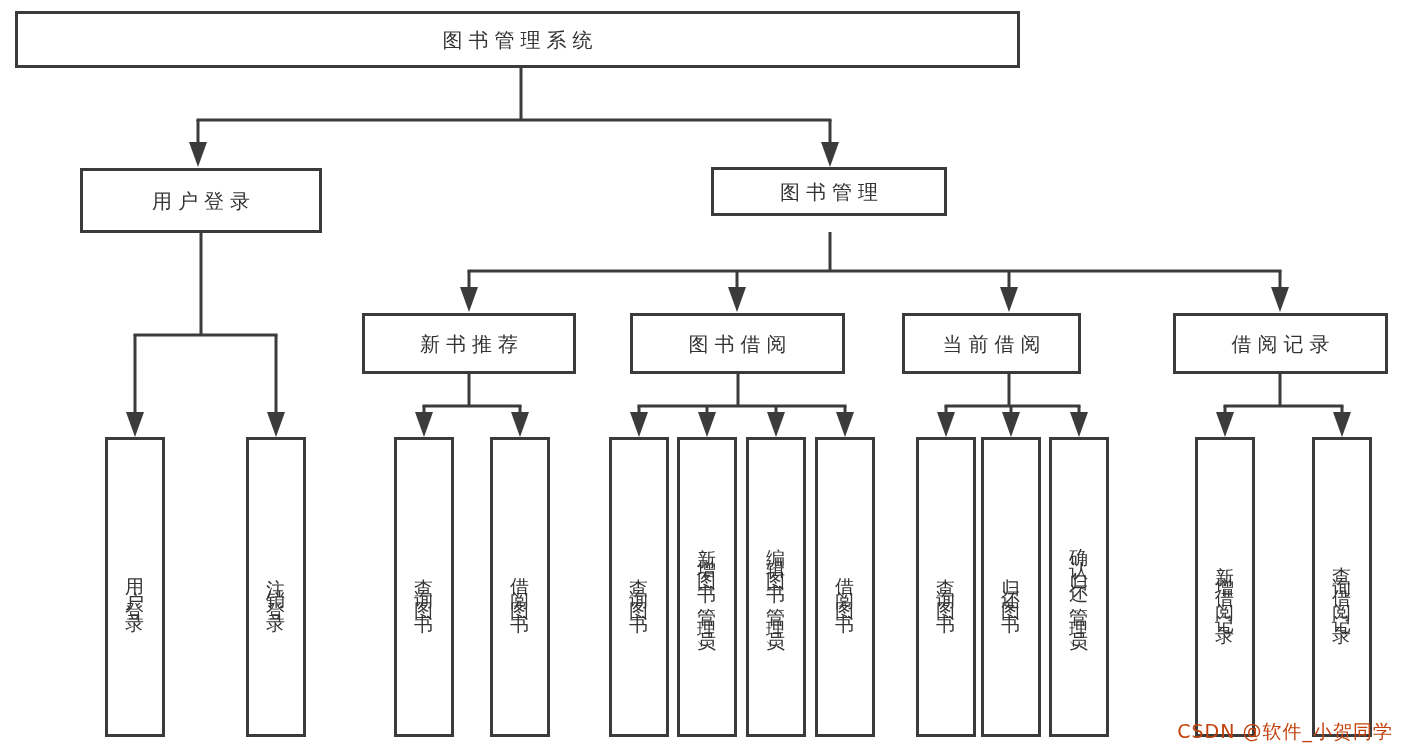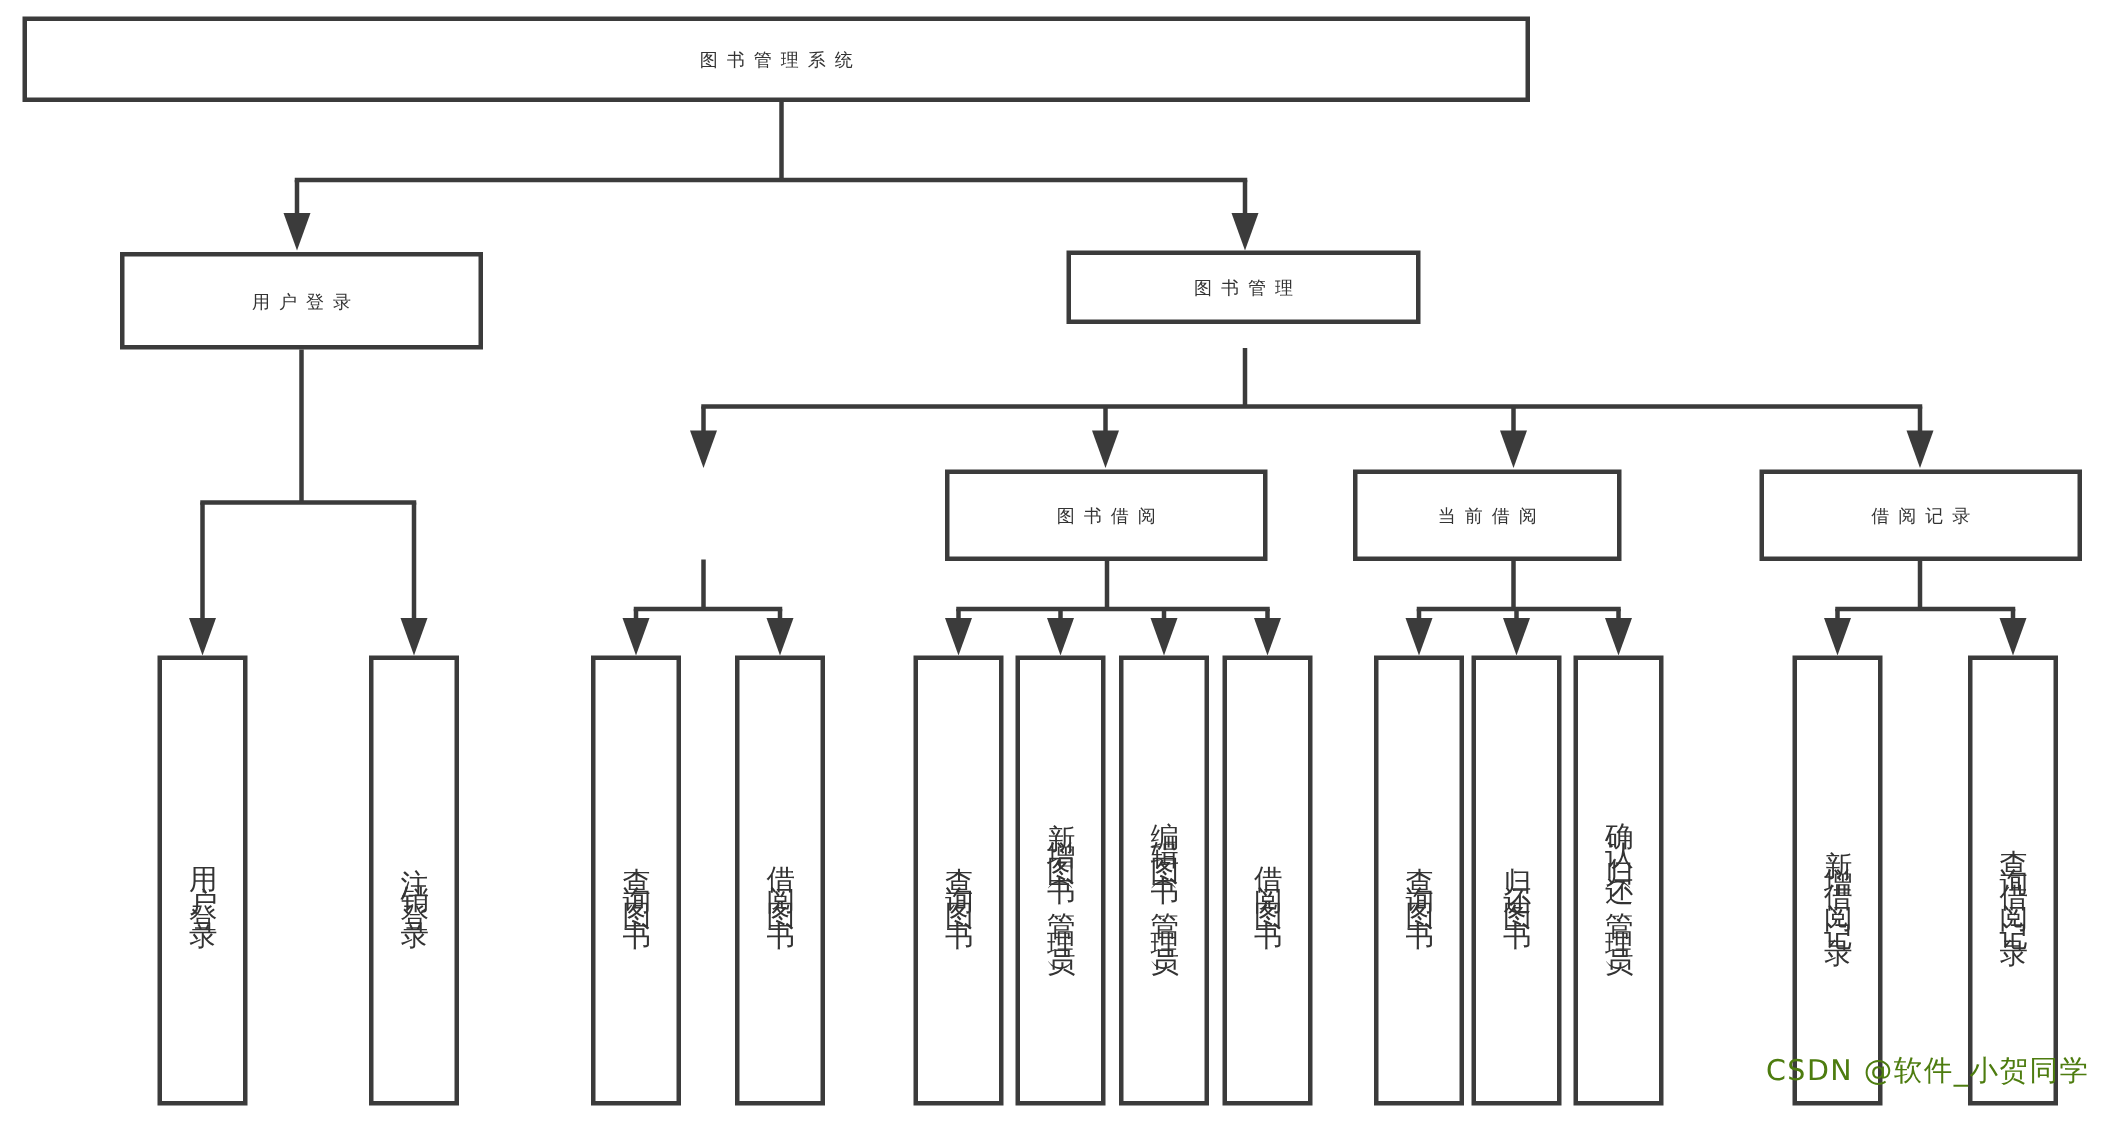--- a/index.html
+++ b/index.html
@@ -9,32 +9,32 @@
     position:relative;overflow:hidden;
   }
   .canvas{position:absolute;left:0;top:0;width:1405px;height:747px;}
   svg.connectors{position:absolute;left:0;top:0;width:1405px;height:747px;}
   .box{
     position:absolute;box-sizing:border-box;
     border:3px solid #3b3b3b;background:#ffffff;
     display:flex;align-items:center;justify-content:center;
   }
   .hlabel{
-    color:#333333;font-size:12px;letter-spacing:6px;
+    color:#333333;font-size:20px;letter-spacing:6px;
     white-space:nowrap;line-height:1;
     text-indent:6px; 
   }
   .vlabel{
     color:#333333;font-size:19px;
     writing-mode:vertical-rl;text-orientation:mixed;
     letter-spacing:12px;line-height:1;white-space:nowrap;
   }
   .watermark{
-    position:absolute;right:12px;bottom:20px;
-    color:#4d7c0f;font-size:19px;letter-spacing:1px;white-space:nowrap;
+    position:absolute;right:12px;bottom:2px;
+    color:#c2410c;font-size:19px;letter-spacing:1px;white-space:nowrap;
   }
   line,polyline{stroke:#3b3b3b;stroke-width:3;}
   polygon{fill:#3b3b3b;stroke:none;}
 </style>
 </head>
 <body>
 
 <div class="canvas">
 
   <svg class="connectors" viewBox="0 0 1405 747" aria-hidden="true">
@@ -117,20 +117,23 @@
     <span class="hlabel">图书管理系统</span>
   </div>
 
   <div class="box" style="left:80px;top:168px;width:242px;height:65px">
     <span class="hlabel">用户登录</span>
   </div>
   <div class="box" style="left:711px;top:167px;width:236px;height:49px">
     <span class="hlabel">图书管理</span>
   </div>
 
+  <div class="box" style="left:362px;top:313px;width:214px;height:61px">
+    <span class="hlabel">新书推荐</span>
+  </div>
   <div class="box" style="left:630px;top:313px;width:215px;height:61px">
     <span class="hlabel">图书借阅</span>
   </div>
   <div class="box" style="left:902px;top:313px;width:179px;height:61px">
     <span class="hlabel">当前借阅</span>
   </div>
   <div class="box" style="left:1173px;top:313px;width:215px;height:61px">
     <span class="hlabel">借阅记录</span>
   </div>
 

